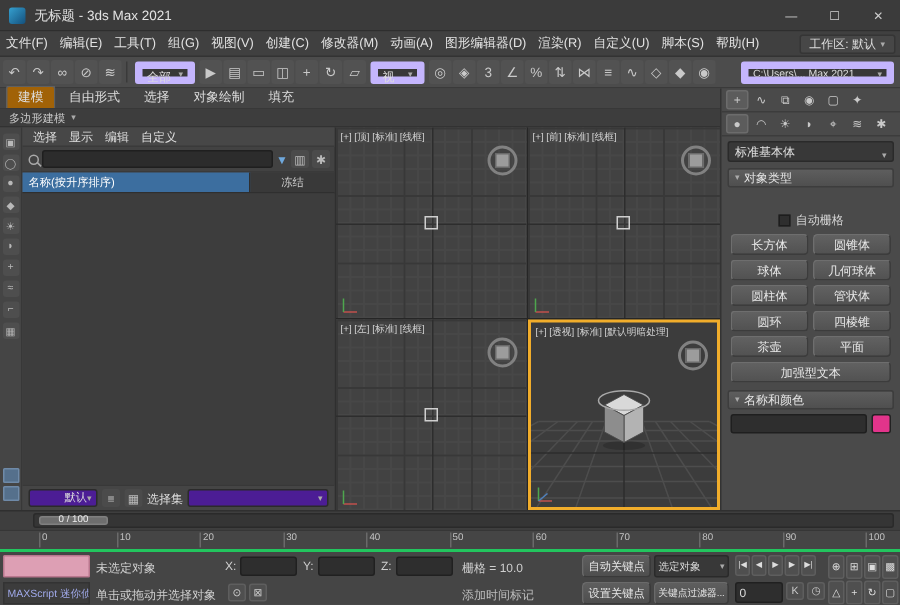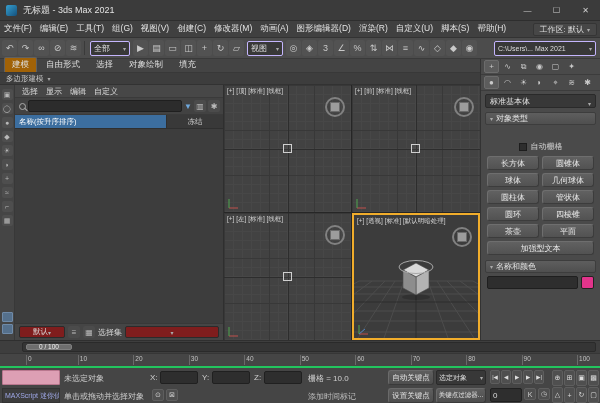--- a/index.html
+++ b/index.html
@@ -15,21 +15,21 @@
   
   .menubar{position:absolute;left:0;top:21px;width:600px;height:17px;background:#404040;border-bottom:1px solid #333;display:flex;align-items:center;overflow:hidden}
   .menus{display:flex;align-items:center;overflow:hidden;white-space:nowrap}
   .menu-item{font-size:8.5px;padding:0 4px;color:#e2e2e2;flex:0 0 auto}
   .workspace{margin-left:auto;flex:0 0 auto;font-size:8px;color:#ddd;padding:0 6px;display:flex;gap:3px;align-items:center;background:#474747;height:13px;border:1px solid #353535;border-radius:2px;margin-right:3px}
   .arr{font-size:6px;color:#aaa}
   
   .toolbar{position:absolute;left:0;top:38px;width:600px;height:21px;background:#4c4c4c;border-bottom:1px solid #3a3a3a;display:flex;align-items:center;padding:0 2px;gap:1px;overflow:hidden}
   .tbi{width:15px;height:16px;flex:0 0 auto;display:flex;align-items:center;justify-content:center;font-size:9px;color:#c9c9c9;border-radius:2px;background:#525252}
   .tb-sep{width:1px;height:14px;background:#3a3a3a;margin:0 2px;flex:0 0 auto}
-  .tb-dd{height:15px;flex:0 0 auto;background:#383838;border:1px solid #c4b5fd;color:#ddd;font-size:8px;display:flex;align-items:center;justify-content:space-between;padding:0 3px;gap:4px;border-radius:2px;margin:0 2px}
+  .tb-dd{height:15px;flex:0 0 auto;background:#383838;border:5px solid #c4b5fd;color:#ddd;font-size:8px;display:flex;align-items:flex-start;justify-content:space-between;padding:0 3px;gap:4px;border-radius:2px;margin:0 2px}
   .path-dd{margin-left:auto;width:102px;font-size:7px;overflow:hidden;white-space:nowrap}
   
   .ribbon-tabs{position:absolute;left:0;top:59px;width:480px;height:14px;background:#444;border-bottom:1px solid #383838;display:flex;align-items:flex-end;padding-left:4px;gap:2px}
   .rtab{font-size:8.5px;padding:1px 7px;color:#ddd;white-space:nowrap}
   .rtab[data-active="true"]{background:#a16207;border:1px solid #606060;border-bottom:none;border-radius:2px 2px 0 0}
   .ribbon-strip{position:absolute;left:0;top:73px;width:480px;height:12px;background:#3d3d3d;border-bottom:1px solid #323232;display:flex;align-items:center;font-size:7.5px;color:#c9c9c9;padding-left:6px;gap:4px}
   
   .left-strip{position:absolute;left:0;top:85px;width:15px;height:255px;background:#454545;border-right:1px solid #383838;display:flex;flex-direction:column;align-items:center;padding-top:4px;gap:3px}
   .lsi{width:11px;height:11px;font-size:7px;color:#b8b8b8;display:flex;align-items:center;justify-content:center;background:#4e4e4e;border-radius:2px;flex:0 0 auto}
   .strip-bottom{margin-top:auto;margin-bottom:6px;display:flex;flex-direction:column;gap:2px}
@@ -42,21 +42,21 @@
   .ex-search input{flex:1;min-width:0;height:12px;background:#2c2c2c;border:1px solid #1f1f1f;color:#ddd;font-size:8px;padding:0 3px;border-radius:2px}
   .mag{width:7px;height:7px;border:1px solid #aaa;border-radius:50%;position:relative;flex:0 0 auto;margin-left:1px}
   .mag::after{content:"";position:absolute;width:4px;height:1px;background:#aaa;transform:rotate(45deg);right:-3px;bottom:-1px}
   .funnel{color:#6fa8dc;font-size:8px}
   .exi{width:12px;height:12px;display:flex;align-items:center;justify-content:center;color:#bbb;font-size:8px;background:#4b4b4b;border-radius:2px;flex:0 0 auto}
   .ex-header{height:14px;display:flex;border-bottom:1px solid #2f2f2f}
   .col-name{width:152px;background:#3c6e9f;color:#fff;font-size:7.5px;display:flex;align-items:center;padding:0 4px;border-right:1px solid #2f2f2f;white-space:nowrap;overflow:hidden}
   .col-frozen{flex:1;background:#393939;color:#ccc;font-size:7.5px;display:flex;align-items:center;justify-content:center;white-space:nowrap}
   .ex-list{flex:1;background:#3d3d3d}
   .ex-footer{height:17px;background:#454545;border-top:1px solid #383838;display:flex;align-items:center;gap:3px;padding:0 4px;font-size:8px;color:#ddd}
-  .ex-footer .fdd{height:12px;background:#7f1d1d;border:1px solid #2b2b2b;border-radius:2px;display:flex;align-items:center;justify-content:center;padding:0 3px;font-size:7.5px}
+  .ex-footer .fdd{height:12px;background:#4c1d95;border:1px solid #2b2b2b;border-radius:2px;display:flex;align-items:center;justify-content:flex-end;padding:0 3px;font-size:7.5px}
   .fdd.preset{width:46px}
   .fdd.selset{flex:1}
   
   .viewports{position:absolute;left:224px;top:85px;width:256px;height:255px;background:#262626}
   .vp{position:absolute;overflow:hidden}
   .vp-grid{background-color:#424242;background-image:linear-gradient(90deg,#383838 1px,transparent 1px),linear-gradient(#383838 1px,transparent 1px),linear-gradient(90deg,#474747 1px,transparent 1px),linear-gradient(#474747 1px,transparent 1px);background-size:45px 45px,45px 45px,9px 9px,9px 9px}
   .vp.tl{left:0;top:0;width:127px;height:127px}
   .vp.tr{left:128px;top:0;width:128px;height:127px}
   .vp.bl{left:0;top:128px;width:127px;height:127px}
   .vp.br{left:128px;top:128px;width:128px;height:127px;border:2px solid #f1ad2b;background:#3c3c3c}

